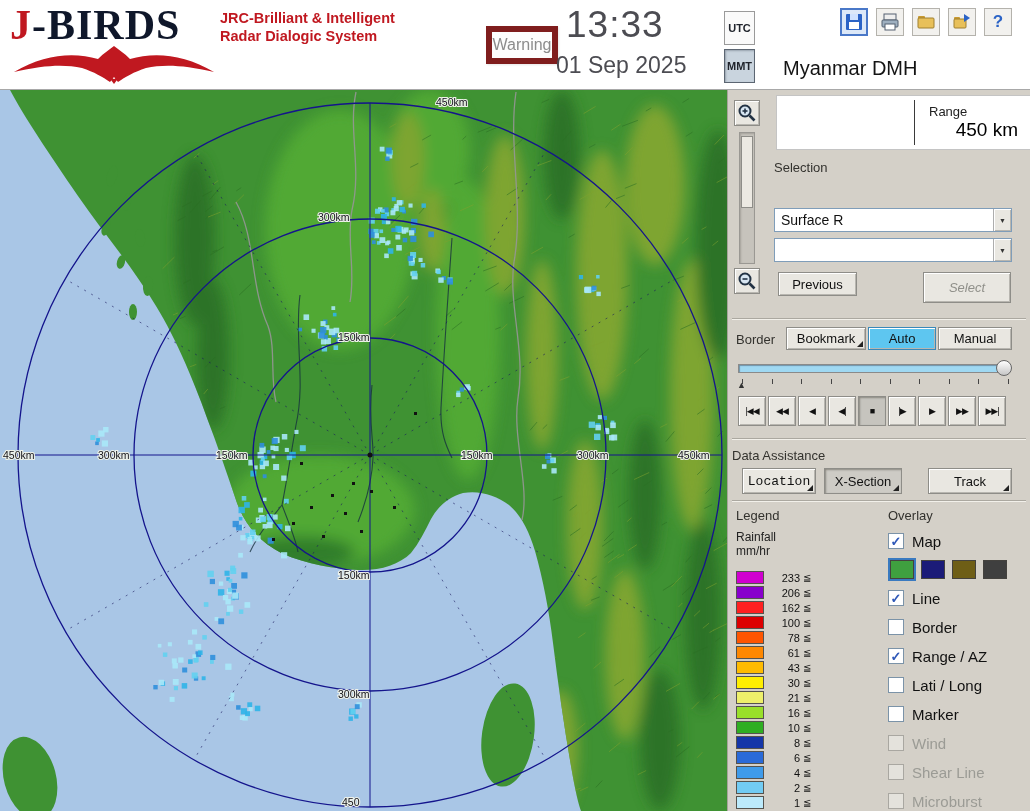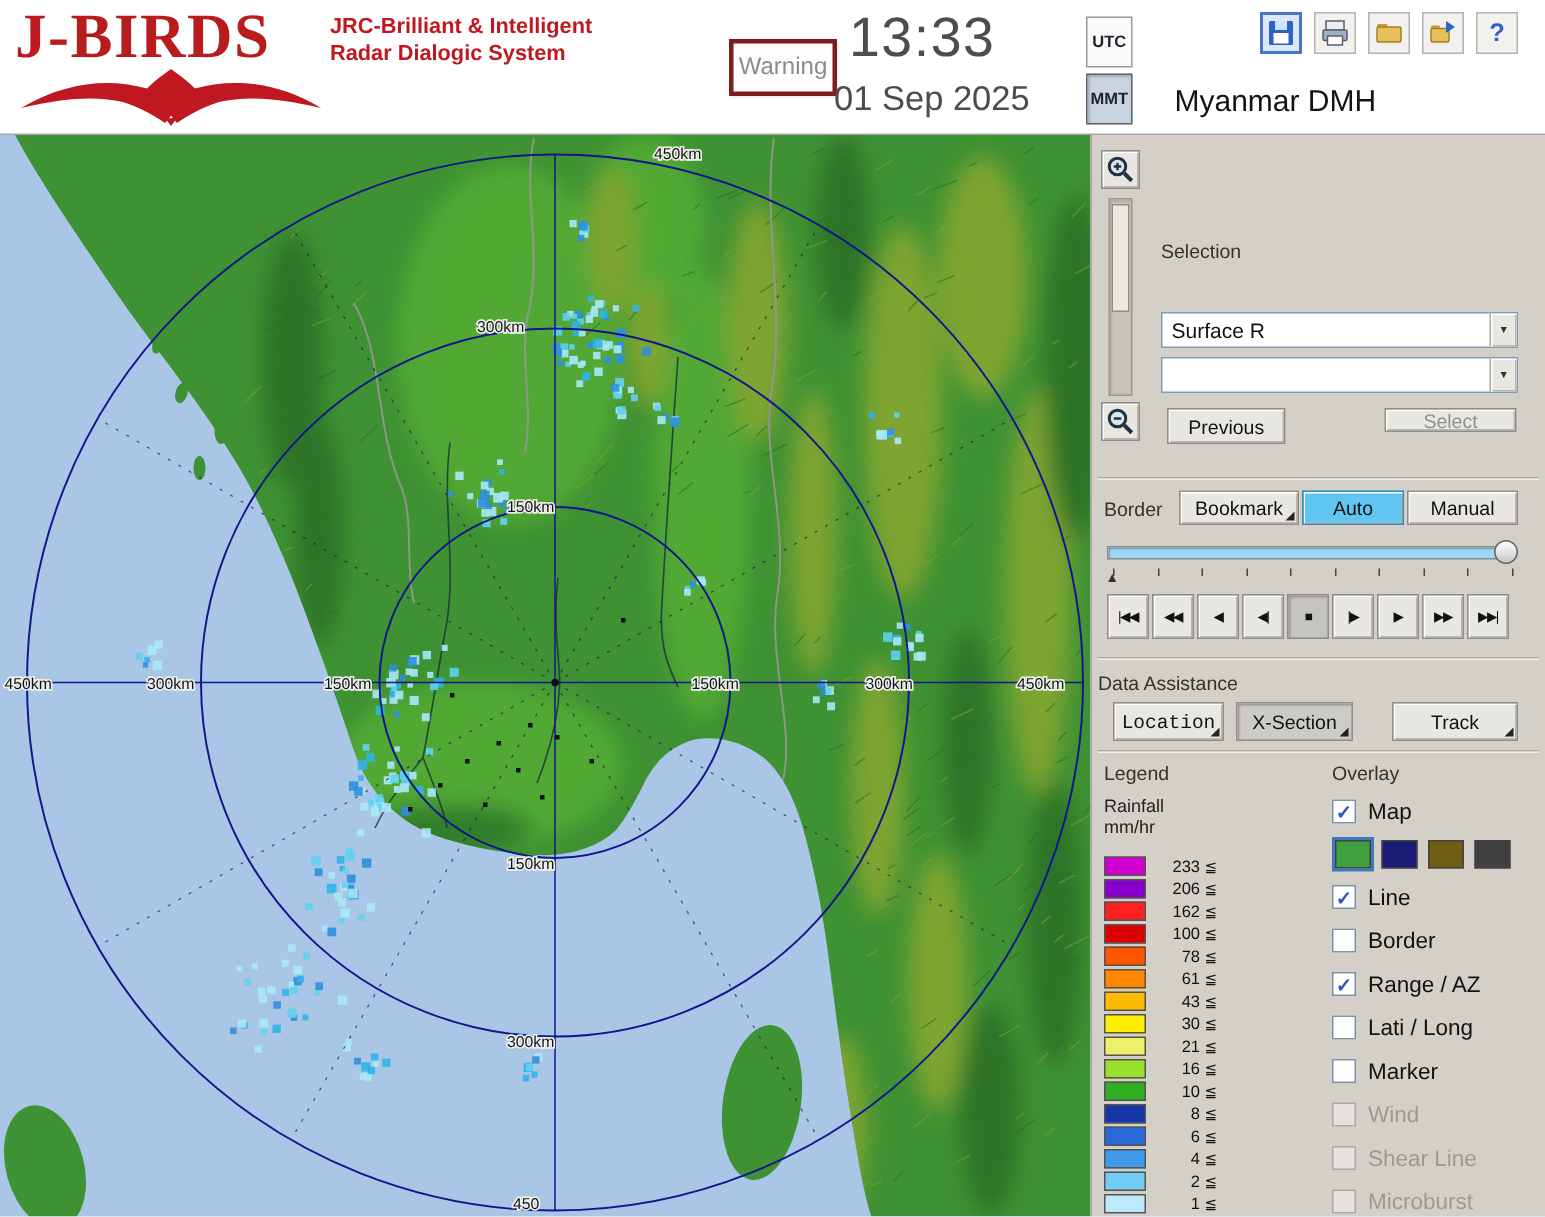--- a/index.html
+++ b/index.html
@@ -6,26 +6,26 @@
   *{box-sizing:border-box;}
   #app{position:relative;width:1030px;height:811px;overflow:hidden;
        font-family:"Liberation Sans",sans-serif;background:#d4d0c8;}
 
   
   #header{position:absolute;left:0;top:0;width:1030px;height:90px;background:#ffffff;
           border-bottom:1px solid #a8a8a8;}
   #logo-main{position:absolute;left:10px;top:0px;font-family:"Liberation Serif",serif;
              font-weight:bold;font-size:42px;letter-spacing:1px;line-height:50px;white-space:nowrap;}
   #logo-main .j{color:#c01820;}
-  #logo-main .birds{color:#b91c1c;}
+  #logo-main .birds{color:#0f172a;}
   #logo-sub{position:absolute;left:220px;top:9px;color:#c01820;font-weight:bold;
             font-size:14.5px;line-height:18px;white-space:nowrap;}
   #eagle{position:absolute;left:12px;top:46px;}
   #warning-box{position:absolute;left:486px;top:26px;width:72px;height:38px;background:#fdfdfd;
-               border:3px solid #7f1d1d;box-shadow:1px 1px 2px #e6e6e6;color:#8c8c8c;
+               border:6px solid #7f1d1d;box-shadow:1px 1px 2px #e6e6e6;color:#8c8c8c;
                font-size:16px;display:flex;align-items:center;justify-content:center;}
   #clock-time{position:absolute;left:566px;top:4px;width:125px;font-size:37px;color:#4c4c52;
               letter-spacing:1px;}
   #clock-date{position:absolute;left:556px;top:52px;width:180px;font-size:23px;color:#4c4c52;}
   .tz-btn{position:absolute;left:724px;width:31px;height:34px;font-size:11px;font-weight:bold;
           color:#20242c;display:flex;align-items:center;justify-content:center;
           background:#fafafa;border:1px solid #9a9a9a;}
   #tz-utc{top:11px;}
   #tz-mmt{top:49px;background:#c9d4de;border:1px solid #5c6672;box-shadow:inset 1px 1px 2px #97a2ae;}
   .tool-btn{position:absolute;top:8px;width:28px;height:28px;background:#f2f1ee;
@@ -734,32 +734,37 @@
       <div id="zoom-thumb"></div>
     </div>
     <div class="zoom-btn" style="top:178px;">
       <svg width="20" height="20" viewBox="0 0 20 20">
         <circle cx="8" cy="8" r="5.5" fill="#d8e6f2" stroke="#223244" stroke-width="2"></circle>
         <line x1="12.5" y1="12.5" x2="17.5" y2="17.5" stroke="#223244" stroke-width="2.6"></line>
         <line x1="5.5" y1="8" x2="10.5" y2="8" stroke="#223244" stroke-width="1.6"></line>
       </svg>
     </div>
 
+    <div id="range-box">
+      <div id="range-divider"></div>
+      <div id="range-label">Range</div>
+      <div id="range-value">450 km</div>
+    </div>
 
     <div id="selection-label" class="panel-h">Selection</div>
     <div class="dd" style="top:118px;">
       <div class="dd-val">Surface R</div>
       <div class="dd-btn">▼</div>
     </div>
     <div class="dd" style="top:148px;">
       <div class="dd-val"></div>
       <div class="dd-btn">▼</div>
     </div>
     <div class="btn" style="left:50px;top:182px;width:79px;height:24px;">Previous</div>
-    <div class="btn disabled" style="left:195px;top:182px;width:88px;height:16px;">Select</div>
+    <div class="btn disabled" style="left:195px;top:182px;width:88px;height:31px;font-style:italic;">Select</div>
 
     <div class="sep" style="top:228px;"></div>
 
     <div id="replay-label" class="panel-h">Border</div>
     <div class="btn corner" style="left:58px;top:237px;width:80px;height:23px;">Bookmark</div>
     <div class="btn" style="left: 140px; top: 237px; width: 68px; height: 23px; background: rgb(94, 198, 240); border-color: rgb(58, 136, 184);">Auto</div>
     <div class="btn" style="left:210px;top:237px;width:74px;height:23px;">Manual</div>
 
     <div id="replay-slider">
       <div id="replay-track"></div>

